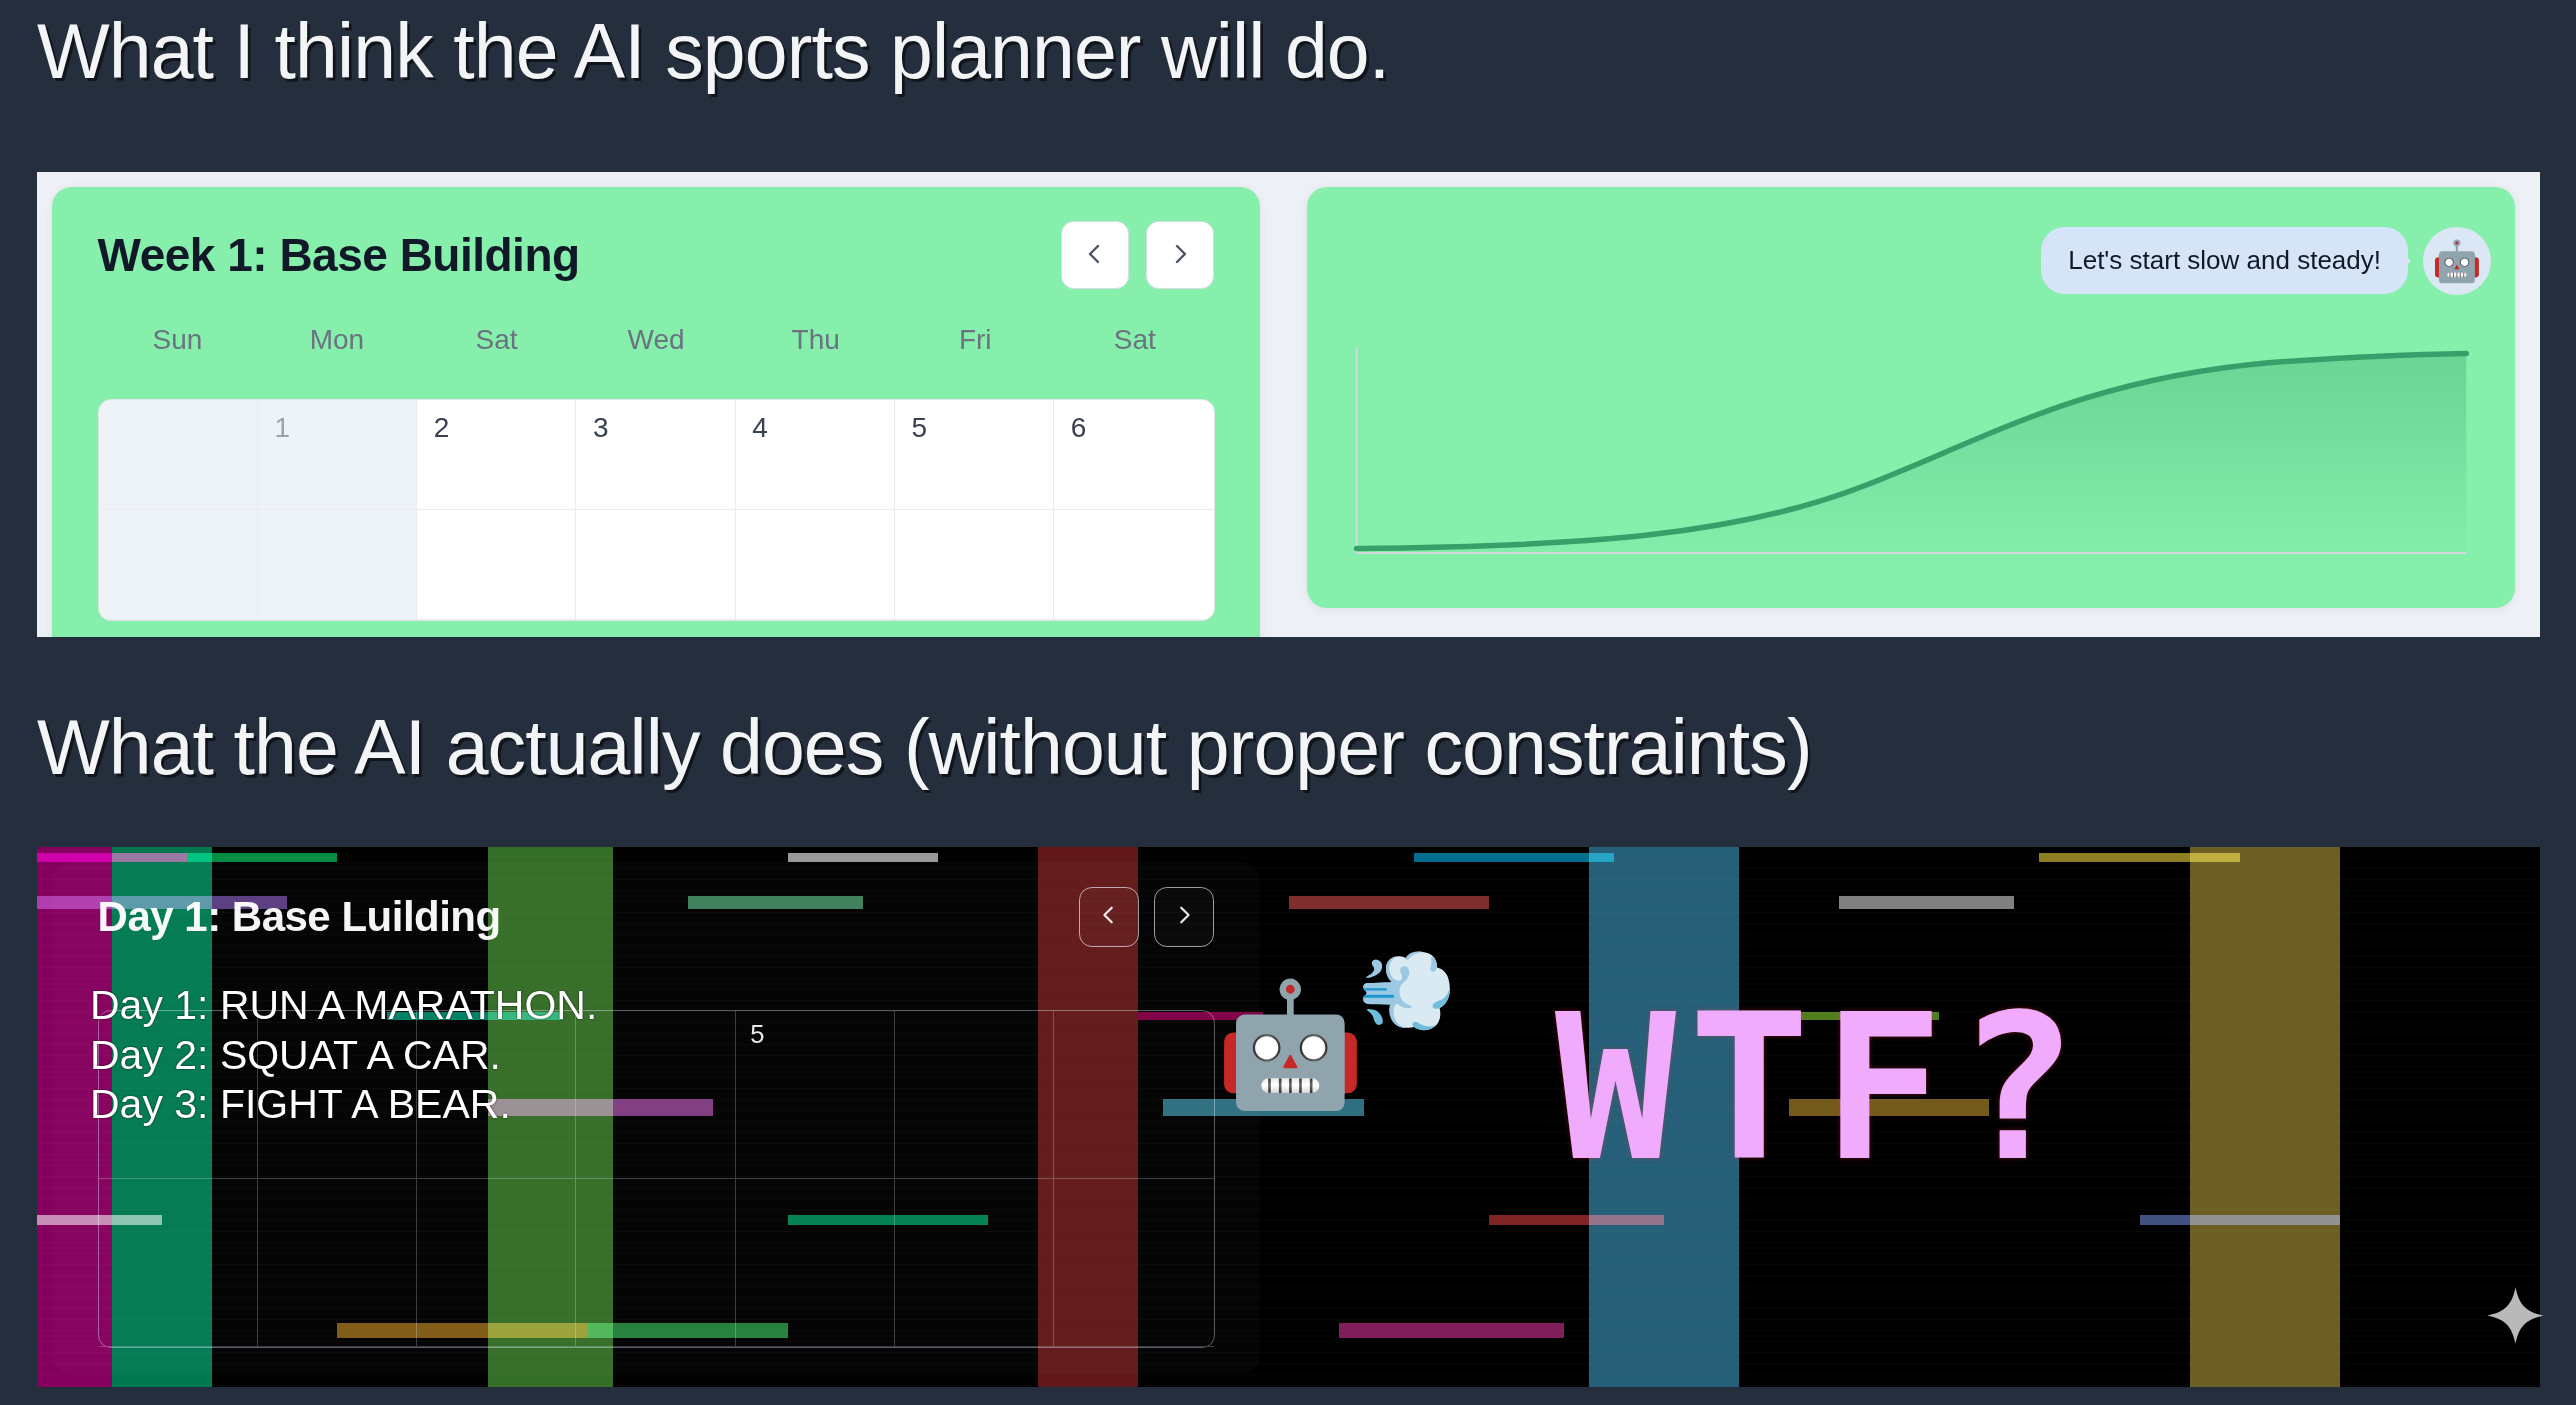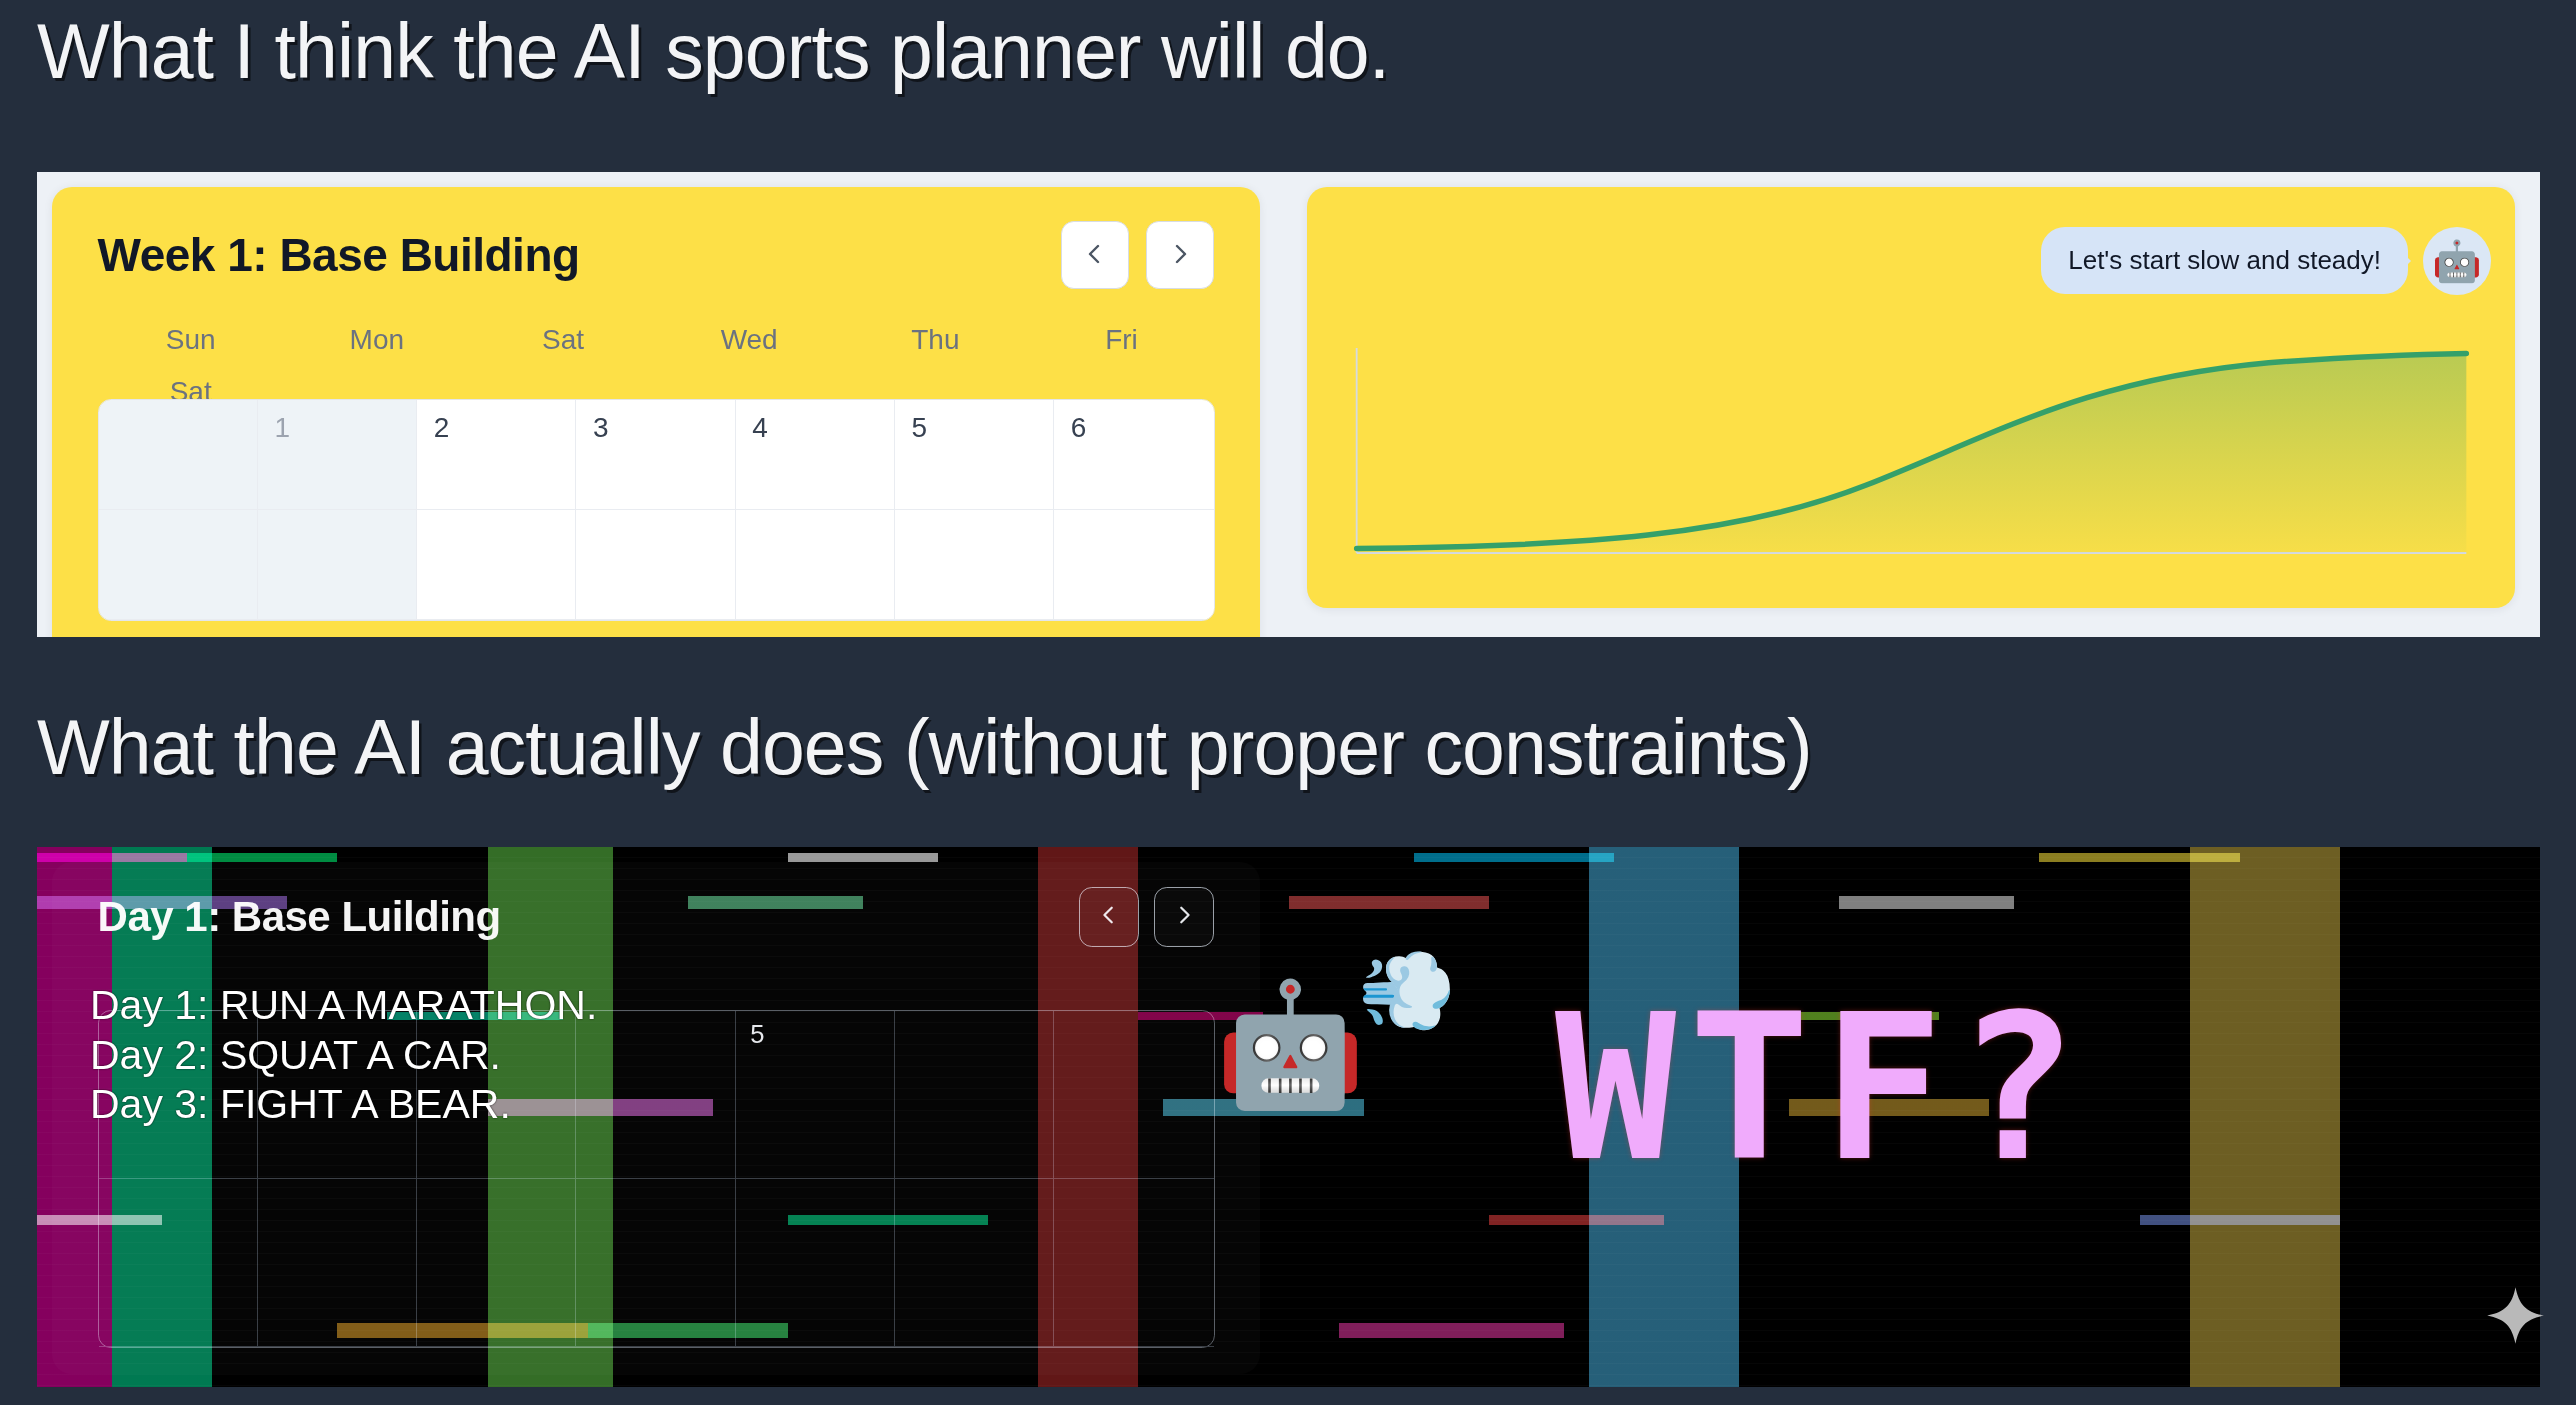--- a/index.html
+++ b/index.html
@@ -32,21 +32,21 @@
   
   #panel-ideal {
     position: absolute;
     left: 37px; top: 172px;
     width: 2503px; height: 465px;
     background: #edf1f6;
     overflow: hidden;
   }
   .card {
     position: absolute;
-    background: #fde047;
+    background: #86efac;
     border-radius: 20px;
     box-shadow: 0 1.8px 9.1px rgba(16,24,40,0.07);
     overflow: hidden;
   }
   #card-calendar { left: 14.6px; top: 14.6px; width: 1208px; height: 476px; }
   #card-chart    { left: 1270px; top: 14.6px; width: 1208px; height: 421px; }
 
   
   #calendar-header {
     position: absolute; left: 0; top: 0; width: 100%;
@@ -66,21 +66,21 @@
     background: #fff;
     display: flex; align-items: center; justify-content: center;
     cursor: pointer;
   }
   .nav-btn svg { width: 24px; height: 24px; stroke: #4b5563; fill: none; stroke-width: 2.4; stroke-linecap: round; stroke-linejoin: round; }
 
   
   #weekday-row {
     position: absolute; left: 46px; top: 137px;
     width: calc(100% - 91px);
-    display: grid; grid-template-columns: repeat(6, 1fr);
+    display: grid; grid-template-columns: repeat(7, 1fr);
   }
   .weekday {
     text-align: center;
     font-size: 28px;
     color: #6b7280;
     padding-bottom: 20px;
   }
 
   
   #day-grid {

